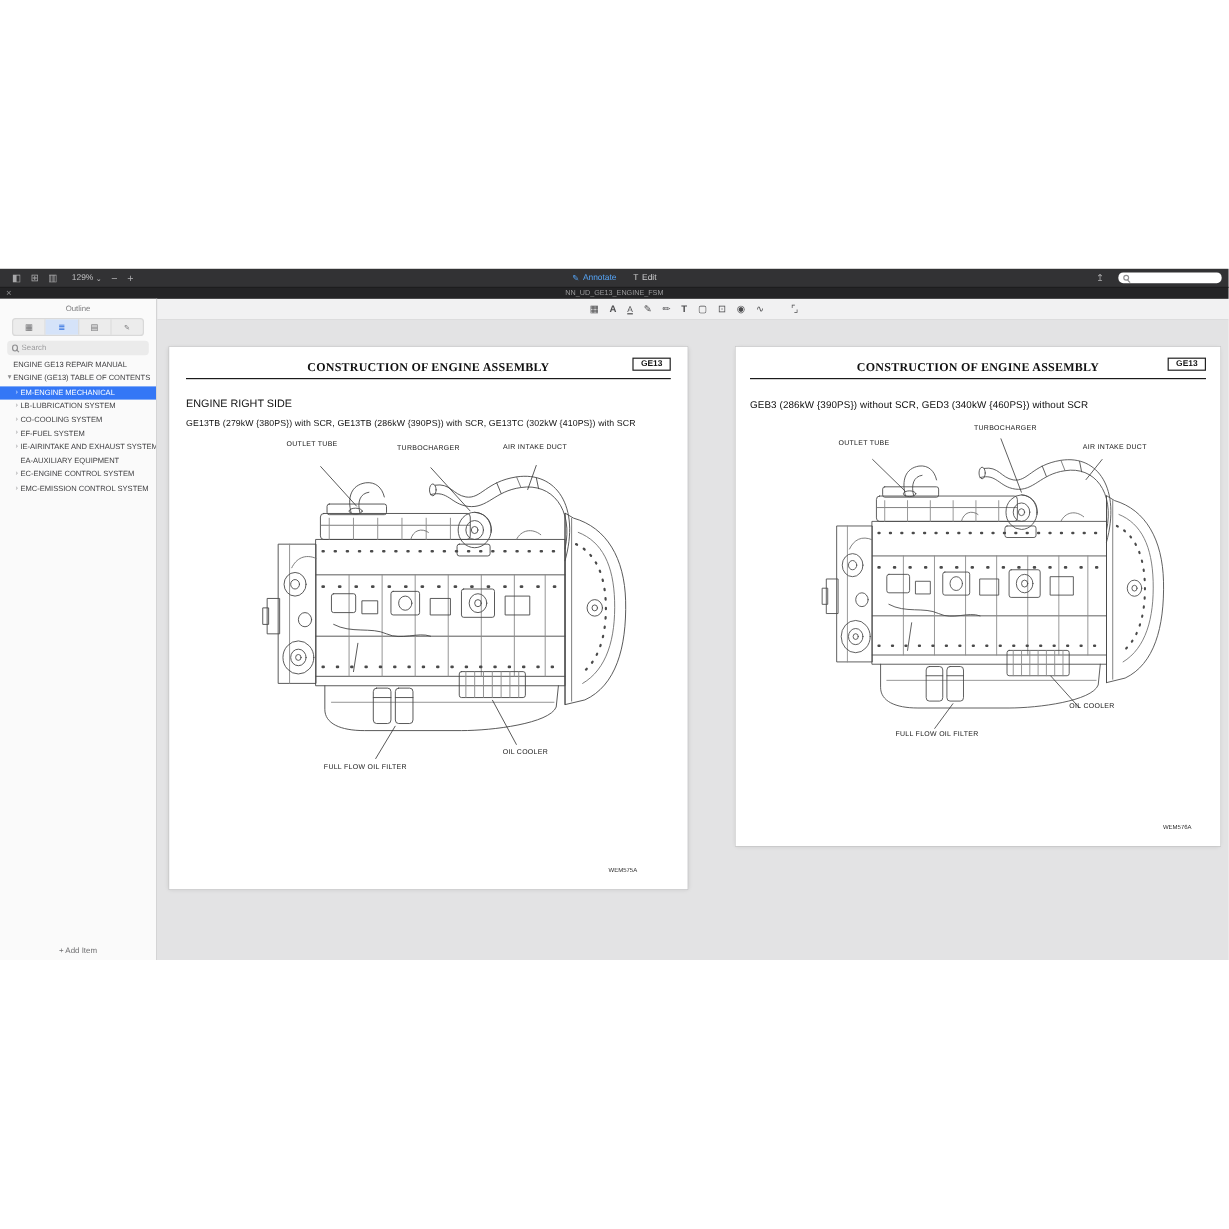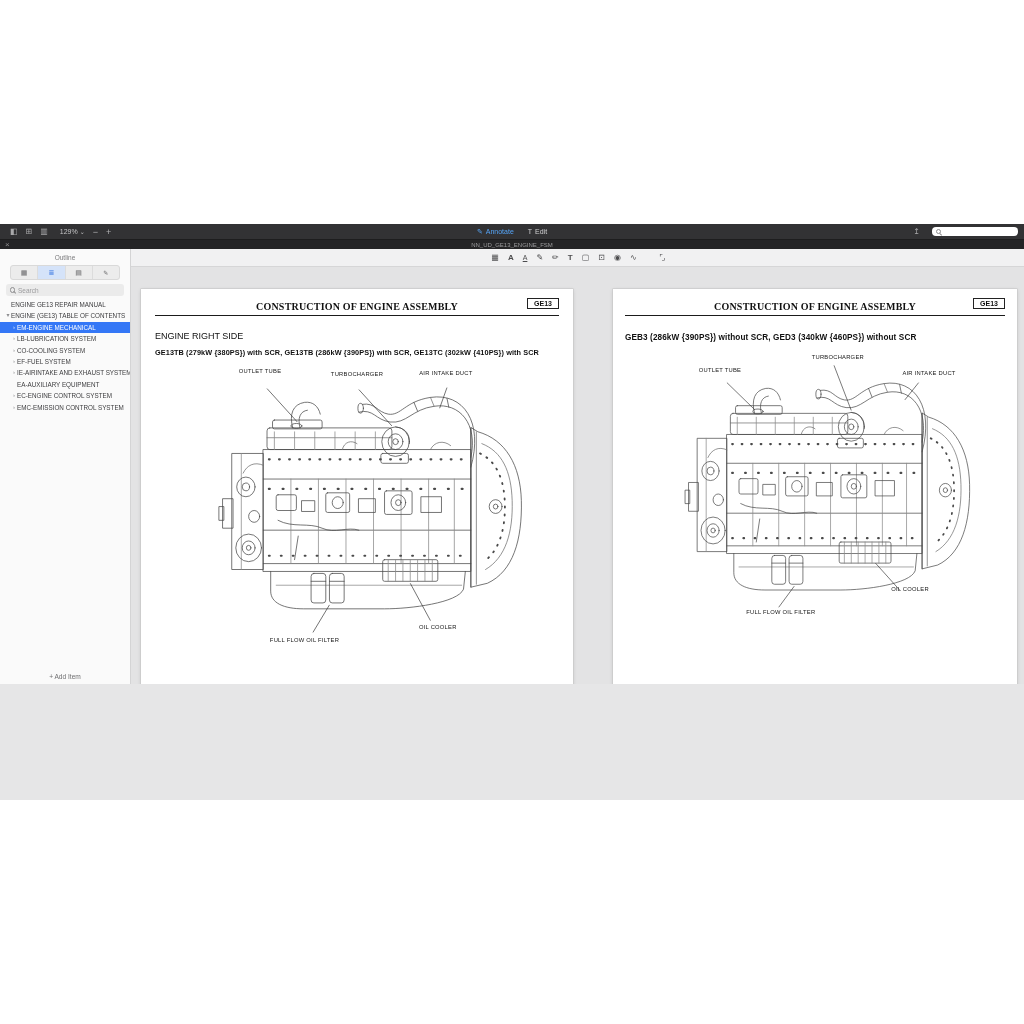--- a/index.html
+++ b/index.html
@@ -24,21 +24,21 @@
   
   .mag{position:relative;width:7px;height:7px;display:inline-block;flex:0 0 auto;}
   .mag::before{content:"";position:absolute;left:0.5px;top:0.5px;width:3.5px;height:3.5px;border:1px solid #8f8f91;border-radius:50%;}
   .mag::after{content:"";position:absolute;left:4.6px;top:4.6px;width:2.6px;height:1px;background:#8f8f91;transform:rotate(45deg);transform-origin:0 0;}
 
   
   .tb-title{height:9px;background:#242426;color:#9b9b9d;font-size:6px;display:flex;align-items:center;justify-content:center;position:relative;}
   .tb-title .close{position:absolute;left:5px;top:0;font-size:8px;line-height:9px;color:#8b8b8d;}
 
   
-  .main{display:flex;height:435px;}
+  .main{display:flex;height:551px;}
   .sidebar{width:130px;background:#fafafa;border-right:1px solid #d4d4d5;position:relative;flex:0 0 auto;}
   .sb-title{text-align:center;font-size:6.5px;color:#7b7b7d;padding-top:5px;}
   .sb-seg{display:flex;margin:4px 10px 0 10px;background:#ececec;border:1px solid #d9d9d9;border-radius:3px;overflow:hidden;height:13px;}
   .sb-seg .cell{flex:1;display:flex;align-items:center;justify-content:center;font-size:7px;color:#6e6e70;border-right:1px solid #dcdcdc;}
   .sb-seg .cell:last-child{border-right:none;}
   .sb-seg .cell.active{background:#d5e3f9;color:#2f6fe0;}
   .sb-search{display:flex;align-items:center;gap:2px;margin:4px 6px 0 6px;background:#ebebeb;border-radius:3px;height:12px;padding:0 3px;}
   .sb-search input{border:none;outline:none;background:transparent;width:100%;font-size:6.5px;color:#444;padding:0;}
   .sb-search input::placeholder{color:#9c9c9e;}
   .sb-tree{margin-top:3px;font-size:6.3px;color:#3c3c3e;}
@@ -60,21 +60,21 @@
   .doc{flex:1;position:relative;background:#e3e3e4;overflow:hidden;}
   .page{position:absolute;background:#fff;box-shadow:0 0 0 0.5px #c3c3c4,0 1px 4px rgba(0,0,0,.14);box-sizing:border-box;}
   .page1{left:10px;top:22px;width:432px;height:452px;padding:10px 14px;}
   .page2{left:482px;top:22px;width:404px;height:416px;padding:10px 12px;}
 
   .pg-head{position:relative;border-bottom:1.3px solid #1b1b1b;padding-bottom:3px;margin-top:2px;}
   .pg-head .ttl{text-align:center;font-family:"Liberation Serif",serif;font-weight:bold;font-size:10px;color:#111;letter-spacing:0.2px;}
   .badge{position:absolute;right:0;top:-3px;border:1px solid #222;font-size:7px;font-weight:bold;padding:1px 6px;background:#fff;color:#111;}
 
   .sec-head{margin-top:15px;font-size:9px;font-weight:normal;color:#101010;}
-  .variant{margin-top:7px;font-size:7.3px;font-weight:bold;line-height:1.45;color:#101010;letter-spacing:0.1px;}
+  .variant{margin-top:7px;font-size:7.3px;font-weight:normal;line-height:1.45;color:#101010;letter-spacing:0.1px;}
   .page2 .variant{margin-top:16px;font-size:8.2px;}
 
   .figure{position:relative;margin-top:4px;height:295px;}
   .page2 .figure{height:288px;margin-top:6px;}
   .engine-svg{position:absolute;inset:0;width:100%;height:100%;}
   .callout{position:absolute;transform:translateX(-50%);font-size:5.8px;letter-spacing:0.25px;white-space:nowrap;color:#161616;}
   .figcode{position:absolute;font-size:5px;color:#2a2a2a;}
   .page1 .figcode{right:42px;bottom:12px;}
   .page2 .figcode{right:24px;bottom:12px;}
 

